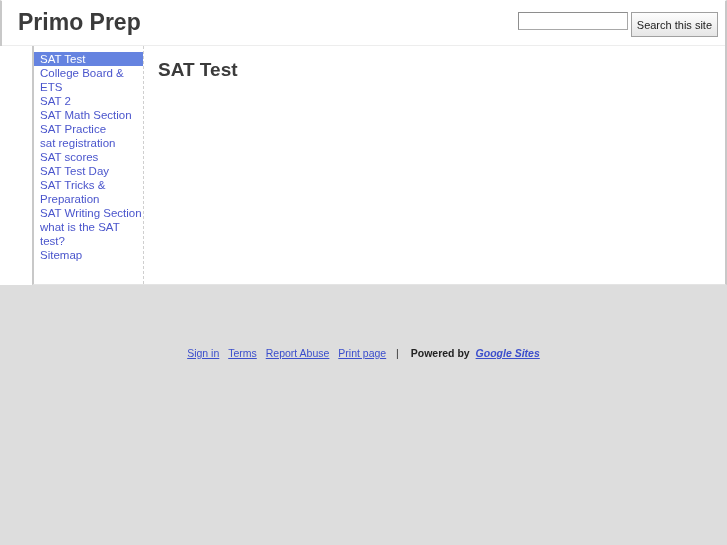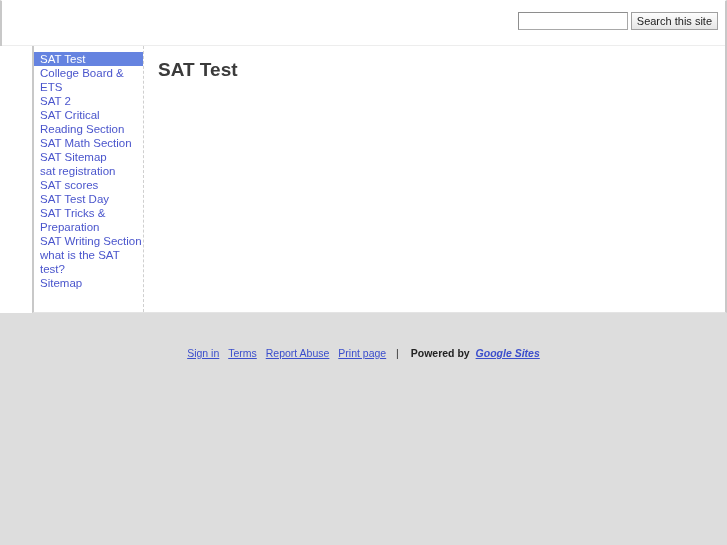--- a/index.html
+++ b/index.html
@@ -64,21 +64,21 @@
     border-left-color: #8e8e8e;
     background: #ffffff;
     font-family: "Liberation Sans", sans-serif;
     font-size: 12px;
     padding: 1px 3px;
     outline: none;
     color: #000;
   }
   #search-button {
     margin-left: 3px;
-    height: 18px;
+    height: 25px;
     box-sizing: border-box;
     padding: 0 5px;
     border: 1px solid #a0a0a0;
     background: linear-gradient(#fdfdfd, #e6e6e6);
     font-family: "Liberation Sans", sans-serif;
     font-size: 11px;
     color: #222;
     line-height: 16px;
     white-space: nowrap;
     cursor: pointer;
@@ -206,20 +206,21 @@
     color: #2b46c8;
     font-style: italic;
   }
 </style>
 </head>
 <body>
 
 <div id="site">
 
   <div id="header">
+    <div id="site-title">Primo Prep</div>
 
     <div id="search-area">
       <input id="search-input" type="text" value="" placeholder="" style="">
       <button id="search-button">Search this site</button>
     </div>
   </div>
 
   <div id="header-rule"></div>
 
   <div id="body-row">
@@ -229,27 +230,24 @@
           <li>
             <a class="nav-link selected">SAT Test</a>
           </li>
           <li>
             <a class="nav-link">College Board &amp; ETS</a>
           </li>
           <li>
             <a class="nav-link">SAT 2</a>
           </li>
           <li>
-            <a class="nav-link">SAT Critical Reading Section</a>
-          </li>
-          <li>
             <a class="nav-link">SAT Math Section</a>
           </li>
           <li>
-            <a class="nav-link">SAT Sitemap</a>
+            <a class="nav-link">SAT Practice</a>
           </li>
           <li>
             <a class="nav-link">sat registration</a>
           </li>
           <li>
             <a class="nav-link">SAT scores</a>
           </li>
           <li>
             <a class="nav-link">SAT Test Day</a>
           </li>

